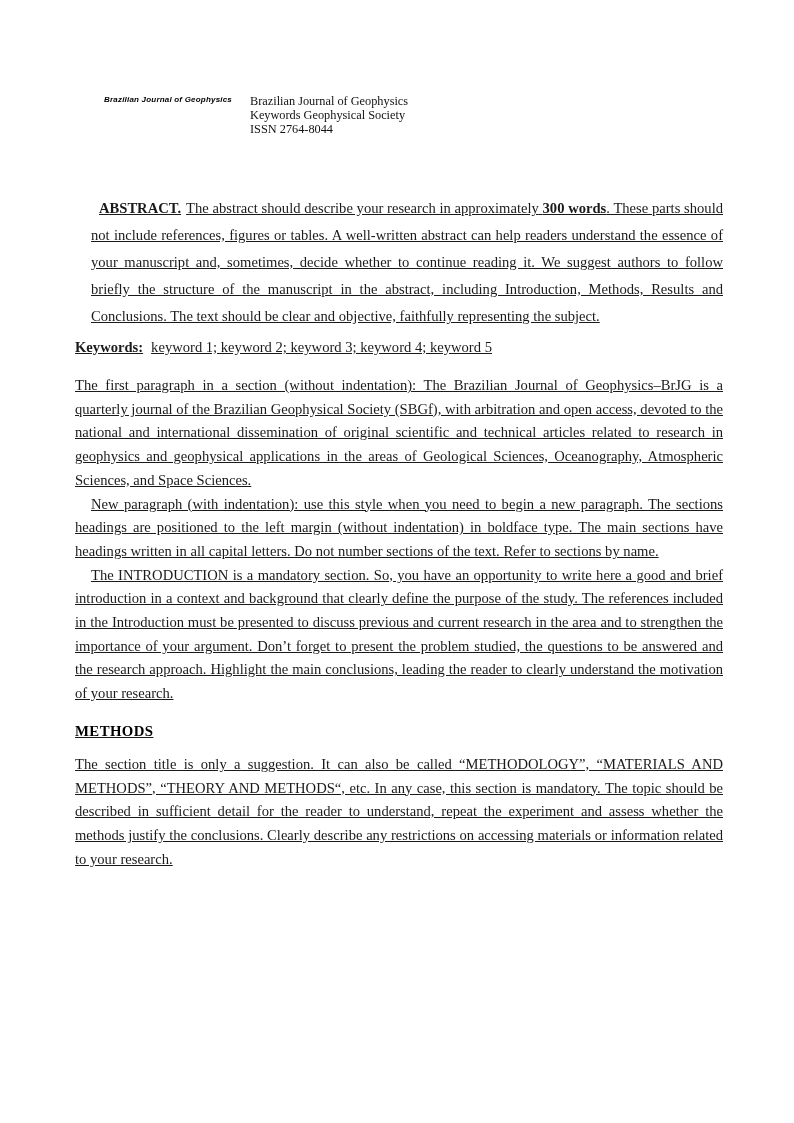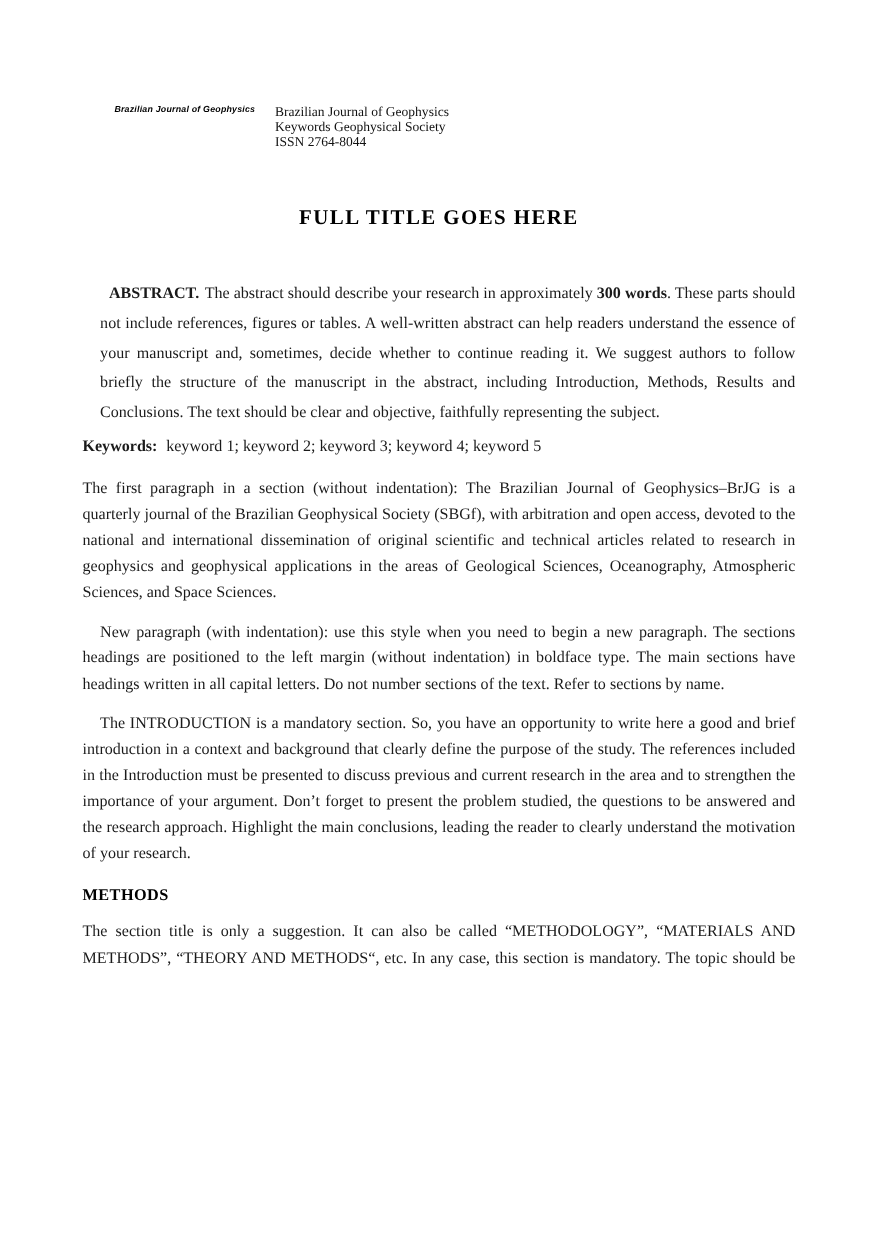--- a/index.html
+++ b/index.html
@@ -4,20 +4,21 @@
 <style>
   html, body { margin: 0; padding: 0; background: #ffffff; }
   .page {
     position: relative;
     width: 794px;
     height: 883px;
     background: #ffffff;
     font-family: "Liberation Serif", "DejaVu Serif", serif;
     color: #1a1a1a;
     overflow: hidden;
+    text-decoration: underline;
   }
   
   .header { position: relative; height: 151px; }
   .logo-block { position: absolute; left: 104px; top: 95px; width: 140px; }
   .logo-tagline {
     font-family: "Liberation Sans", sans-serif;
     font-size: 8px;
     font-weight: bold;
     font-style: italic;
     letter-spacing: 0.2px;
@@ -74,42 +75,41 @@
     line-height: 18px;
     color: #000;
   }
   .section-heading.methods { margin-top: 16px; }
   .body-par {
     margin: 13px 0 0 0;
     font-size: 14.6px;
     line-height: 23.7px;
     text-align: justify;
   }
-  .body-par.flow { margin-top: 12px; }
+  .body-par.flow { margin-top: 0; }
   .body-par.indent { text-indent: 16px; }
 </style>
 </head>
 <body>
 
 <div class="page">
 
   <div class="header">
     <div class="logo-block">
       <div class="logo-tagline">Brazilian Journal of Geophysics</div>
     </div>
     <div class="journal-info">
       <div>Brazilian Journal of Geophysics</div>
       <div>Keywords Geophysical Society</div>
       <div>ISSN 2764-8044</div>
     </div>
   </div>
 
   <div class="content">
 
-    <div class="paper-title">FULL TITLE GOES HERE</div>
 
     <p class="abstract-par"><span class="lead">ABSTRACT.</span><span>The abstract should describe your research in approximately</span> <span class="bold">300 words</span><span>. These parts should not include references, figures or tables. A well-written abstract can help readers understand the essence of your manuscript and, sometimes, decide whether to continue reading it. We suggest authors to follow briefly the structure of the manuscript in the abstract, including Introduction, Methods, Results and Conclusions. The text should be clear and objective, faithfully representing the subject.</span></p>
 
     <p class="keywords-line"><span class="lead">Keywords:</span><span>keyword 1; keyword 2; keyword 3; keyword 4; keyword 5</span></p>
 
     <p class="body-par">The first paragraph in a section (without indentation): The Brazilian Journal of Geophysics–BrJG is a quarterly journal of the Brazilian Geophysical Society (SBGf), with arbitration and open access, devoted to the national and international dissemination of original scientific and technical articles related to research in geophysics and geophysical applications in the areas of Geological Sciences, Oceanography, Atmospheric Sciences, and Space Sciences.</p>
     <p class="body-par flow indent">New paragraph (with indentation): use this style when you need to begin a new paragraph. The sections headings are positioned to the left margin (without indentation) in boldface type. The main sections have headings written in all capital letters. Do not number sections of the text. Refer to sections by name.</p>
     <p class="body-par flow indent">The INTRODUCTION is a mandatory section. So, you have an opportunity to write here a good and brief introduction in a context and background that clearly define the purpose of the study. The references included in the Introduction must be presented to discuss previous and current research in the area and to strengthen the importance of your argument. Don’t forget to present the problem studied, the questions to be answered and the research approach. Highlight the main conclusions, leading the reader to clearly understand the motivation of your research.</p>
 
     <div class="section-heading methods">METHODS</div>

